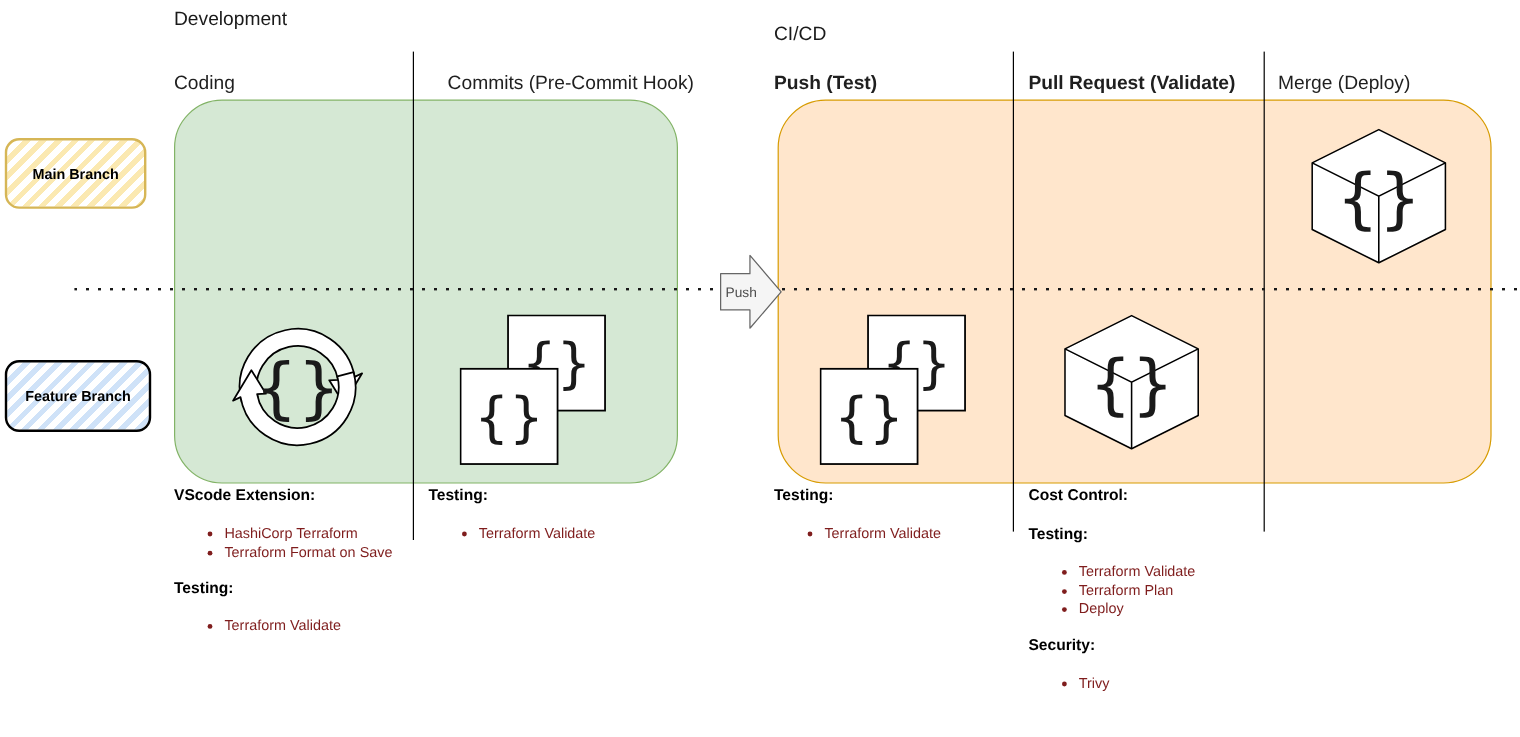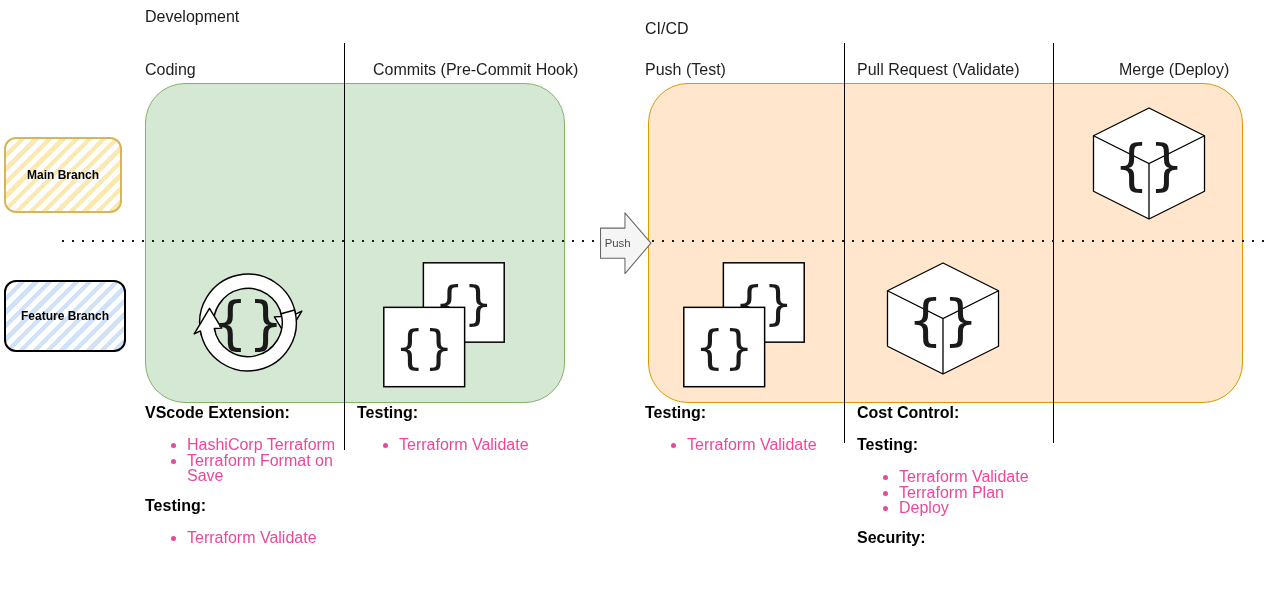--- a/index.html
+++ b/index.html
@@ -17,41 +17,41 @@
   .vline { position: absolute; width: 1px; background: #000; }
   .vline-1 { left: 344px; top: 43px; height: 407px; }
   .vline-2 { left: 844px; top: 43px; height: 400px; }
   .vline-3 { left: 1053px; top: 43px; height: 400px; }
 
   .dotted-line { position: absolute; left: 62px; top: 240px; width: 1205px; height: 2px;
     background: repeating-linear-gradient(90deg, #1a1a1a 0 2px, transparent 2px 10px); }
 
   .branch { position: absolute; border-radius: 12px; display: flex; align-items: center;
     justify-content: center; font-size: 12px; font-weight: bold; color: #000; text-align: center; }
-  .branch-main { left: 4px; top: 137px; width: 118px; height: 76px;
+  .branch-main { left: 4px; top: 115px; width: 118px; height: 59px;
     border: 2px solid #d6b656;
     background: repeating-linear-gradient(135deg, #fbe9b1 0 4.5px, #ffffff 4.5px 9.5px); }
-  .branch-feature { left: 4px; top: 280px; width: 122px; height: 72px;
+  .branch-feature { left: 4px; top: 300px; width: 122px; height: 60px;
     border: 2.5px solid #000000;
     background: repeating-linear-gradient(135deg, #cfe2f8 0 4.5px, #ffffff 4.5px 9.5px); }
 
   .icon { position: absolute; }
   .icon-cycle { left: 193px; top: 255px; width: 110px; height: 135px; }
   .icon-files-commit { left: 383px; top: 262px; width: 122px; height: 126px; }
   .icon-files-push { left: 683px; top: 262px; width: 122px; height: 126px; }
   .icon-cube-pr { left: 886px; top: 262px; width: 114px; height: 113px; }
   .icon-cube-merge { left: 1092px; top: 107px; width: 114px; height: 113px; }
   .icon svg { display: block; width: 100%; height: 100%; }
 
   .push-arrow { position: absolute; left: 600px; top: 212px; width: 52px; height: 60px; }
 
   .notes { position: absolute; top: 405px; width: 205px; color: #1a1a1a; }
-  .notes h4 { font-size: 16px; font-weight: bold; color: #000; margin: 0 0 17px 0; line-height: 15px; }
+  .notes h4 { font-size: 13px; font-weight: bold; color: #000; margin: 0 0 17px 0; line-height: 15px; }
   .notes ul { margin: 0 0 14px 0; padding: 0 0 0 42px; }
-  .notes li { font-size: 16px; line-height: 15.5px; color: #ec4899; }
+  .notes li { font-size: 12px; line-height: 15.5px; color: #7f1d1d; }
   .notes-coding  { left: 145px; }
   .notes-commits { left: 357px; }
   .notes-push    { left: 645px; }
   .notes-pr      { left: 857px; }
 
   .braces-text { font-family: "DejaVu Sans", sans-serif; fill: #1a1a1a; }
 </style>
 </head>
 <body>
 
@@ -64,23 +64,23 @@
   <div class="vline vline-2"></div>
   <div class="vline vline-3"></div>
 
   <div class="dotted-line"></div>
 
   <div class="group-title" style="left:145px; top:8px;">Development</div>
   <div class="group-title" style="left:645px; top:20px;">CI/CD</div>
 
   <div class="phase-label" style="left:145px;">Coding</div>
   <div class="phase-label" style="left:357px;margin-left:16px;">Commits (Pre-Commit Hook)</div>
-  <div class="phase-label" style="left:645px;">Push (Test)</div>
-  <div class="phase-label" style="left:857px;">Pull Request (Validate)</div>
-  <div class="phase-label" style="left:1119px;">Merge (Deploy)</div>
+  <div class="phase-label" style="left:645px;font-weight:bold;">Push (Test)</div>
+  <div class="phase-label" style="left:857px;font-weight:bold;">Pull Request (Validate)</div>
+  <div class="phase-label" style="left:1065px;">Merge (Deploy)</div>
 
   <div class="branch branch-main">
     <span>Main Branch</span>
   </div>
   <div class="branch branch-feature">
     <span>Feature Branch</span>
   </div>
 
   <div class="push-arrow">
     <svg viewBox="0 0 50 60">
@@ -159,15 +159,18 @@
 
   <div class="notes notes-pr">
     <h4>Cost Control:</h4>
     <h4>Testing:</h4>
     <ul>
       <li>Terraform Validate</li>
       <li>Terraform Plan</li>
       <li>Deploy</li>
     </ul>
     <h4>Security:</h4>
+    <ul>
+      <li>Trivy</li>
+    </ul>
   </div>
 
 </div>
 
 </body></html>

